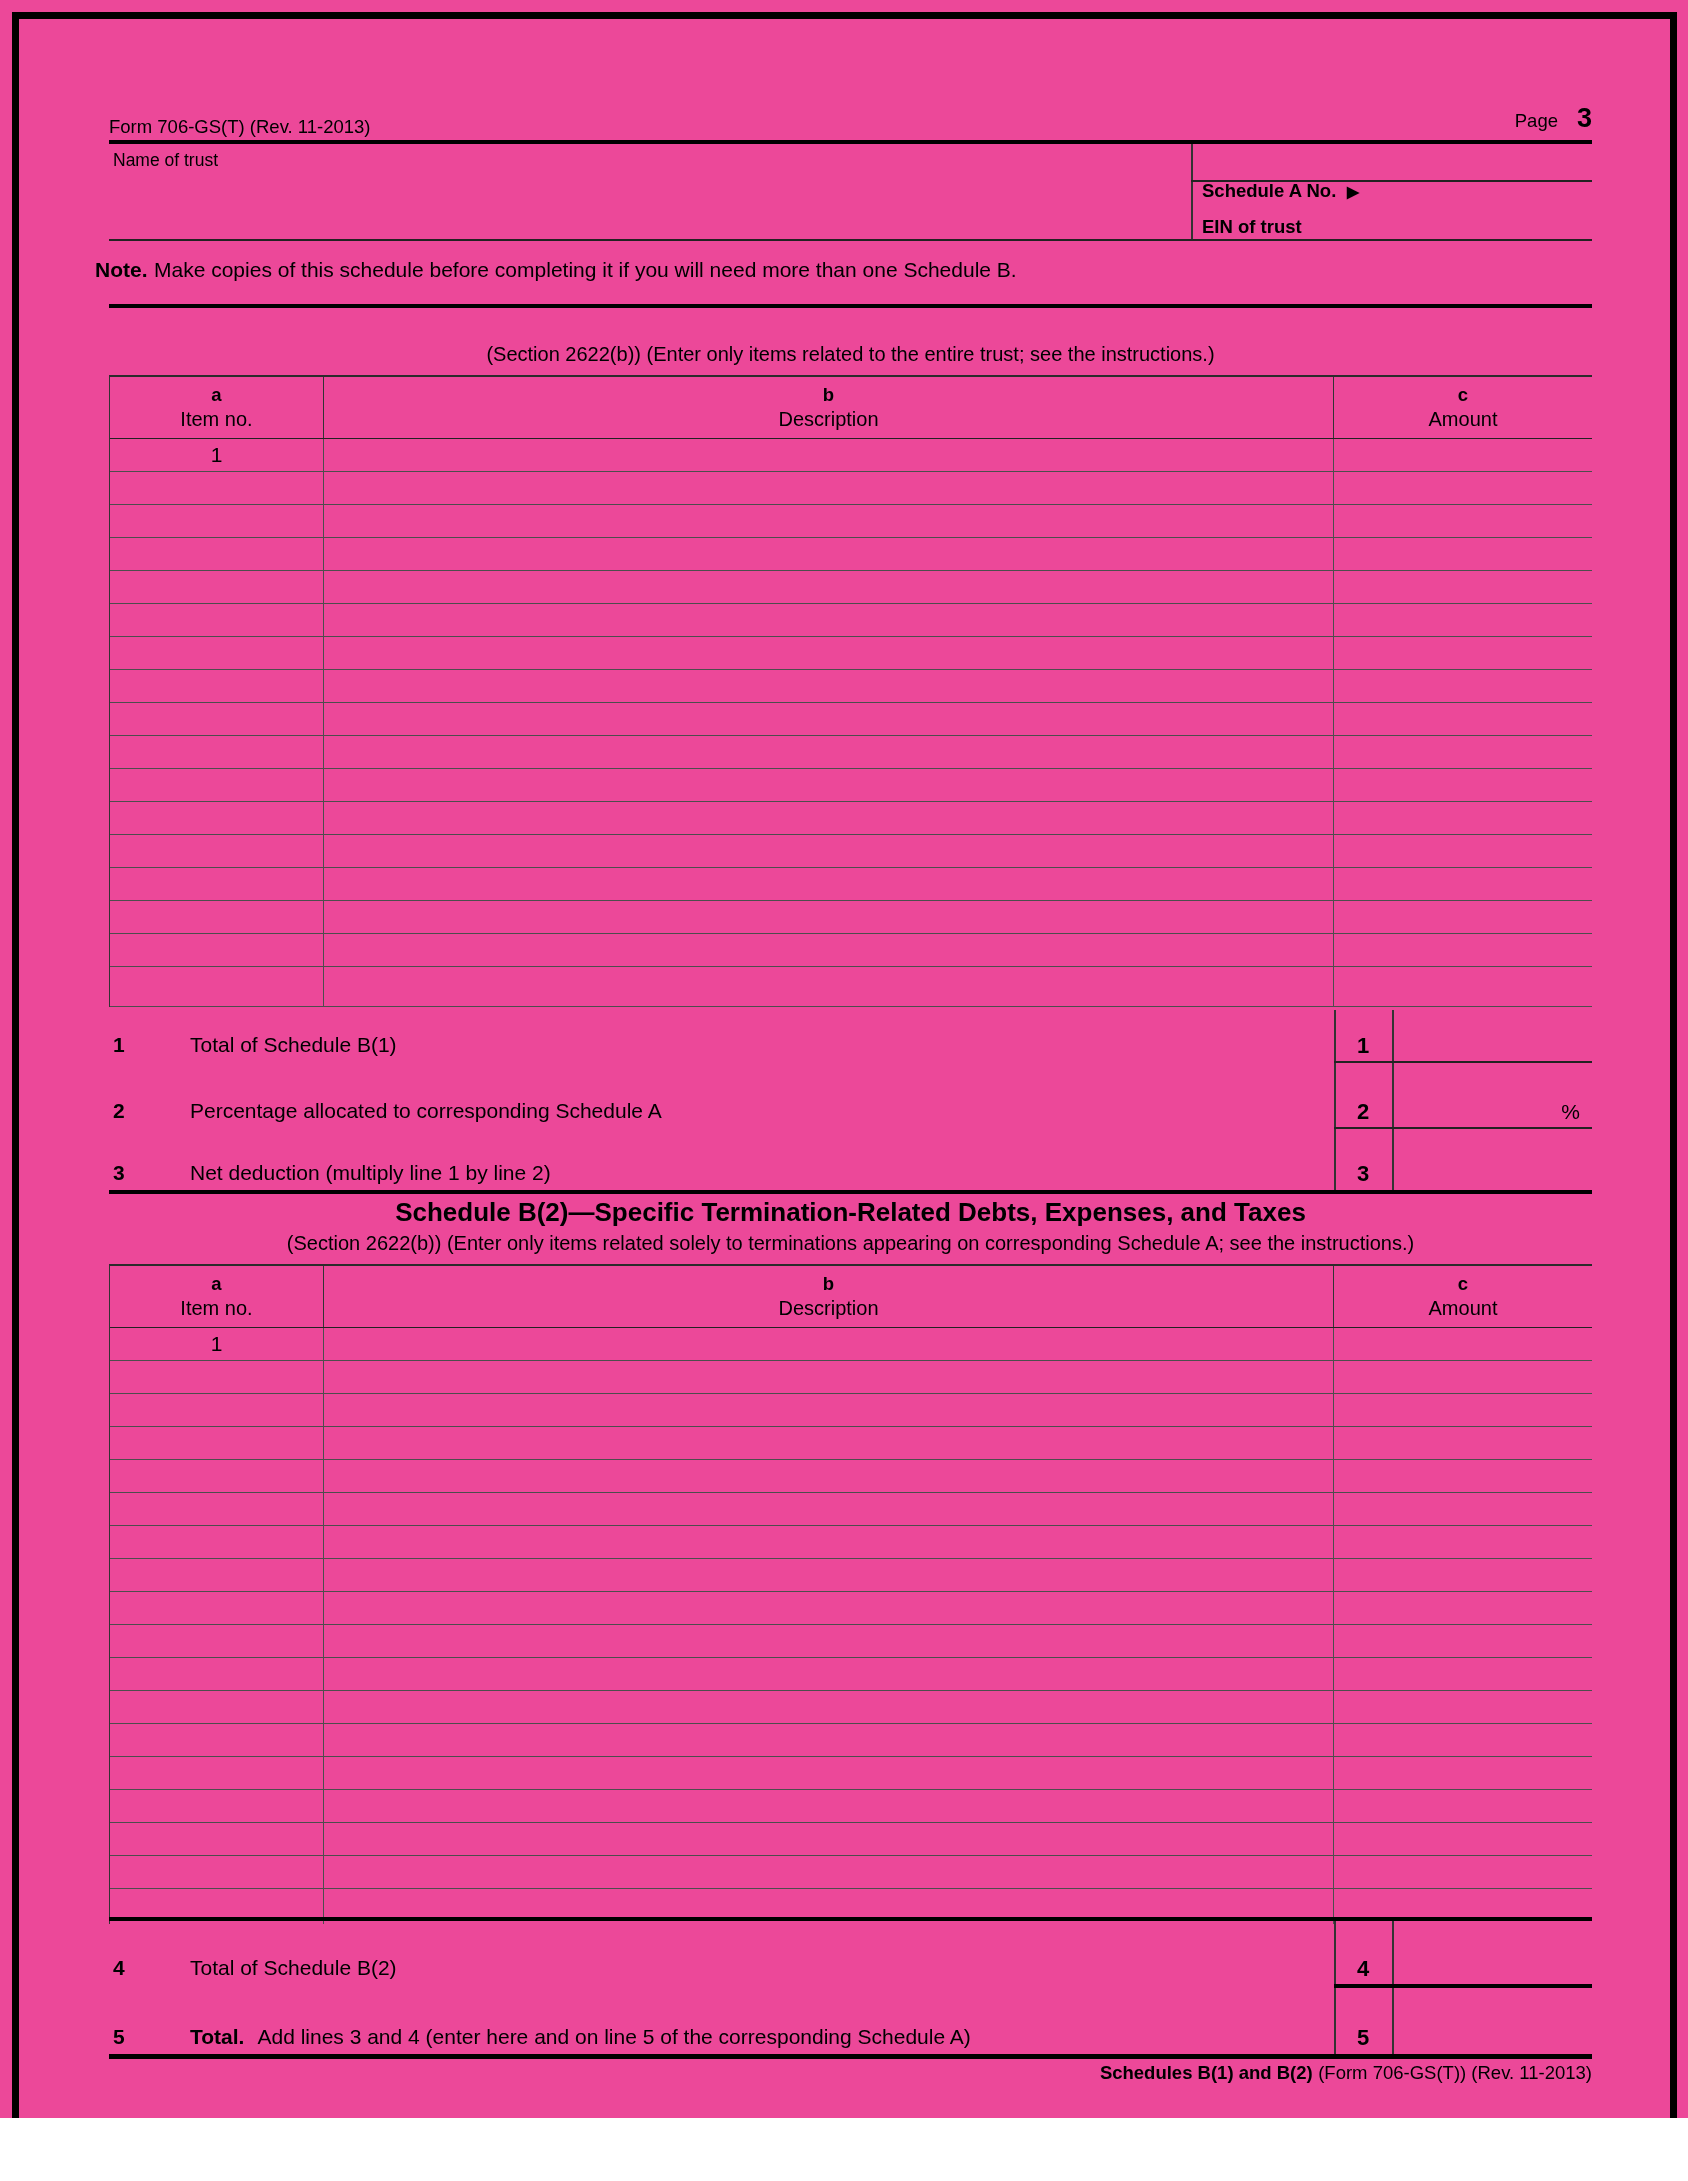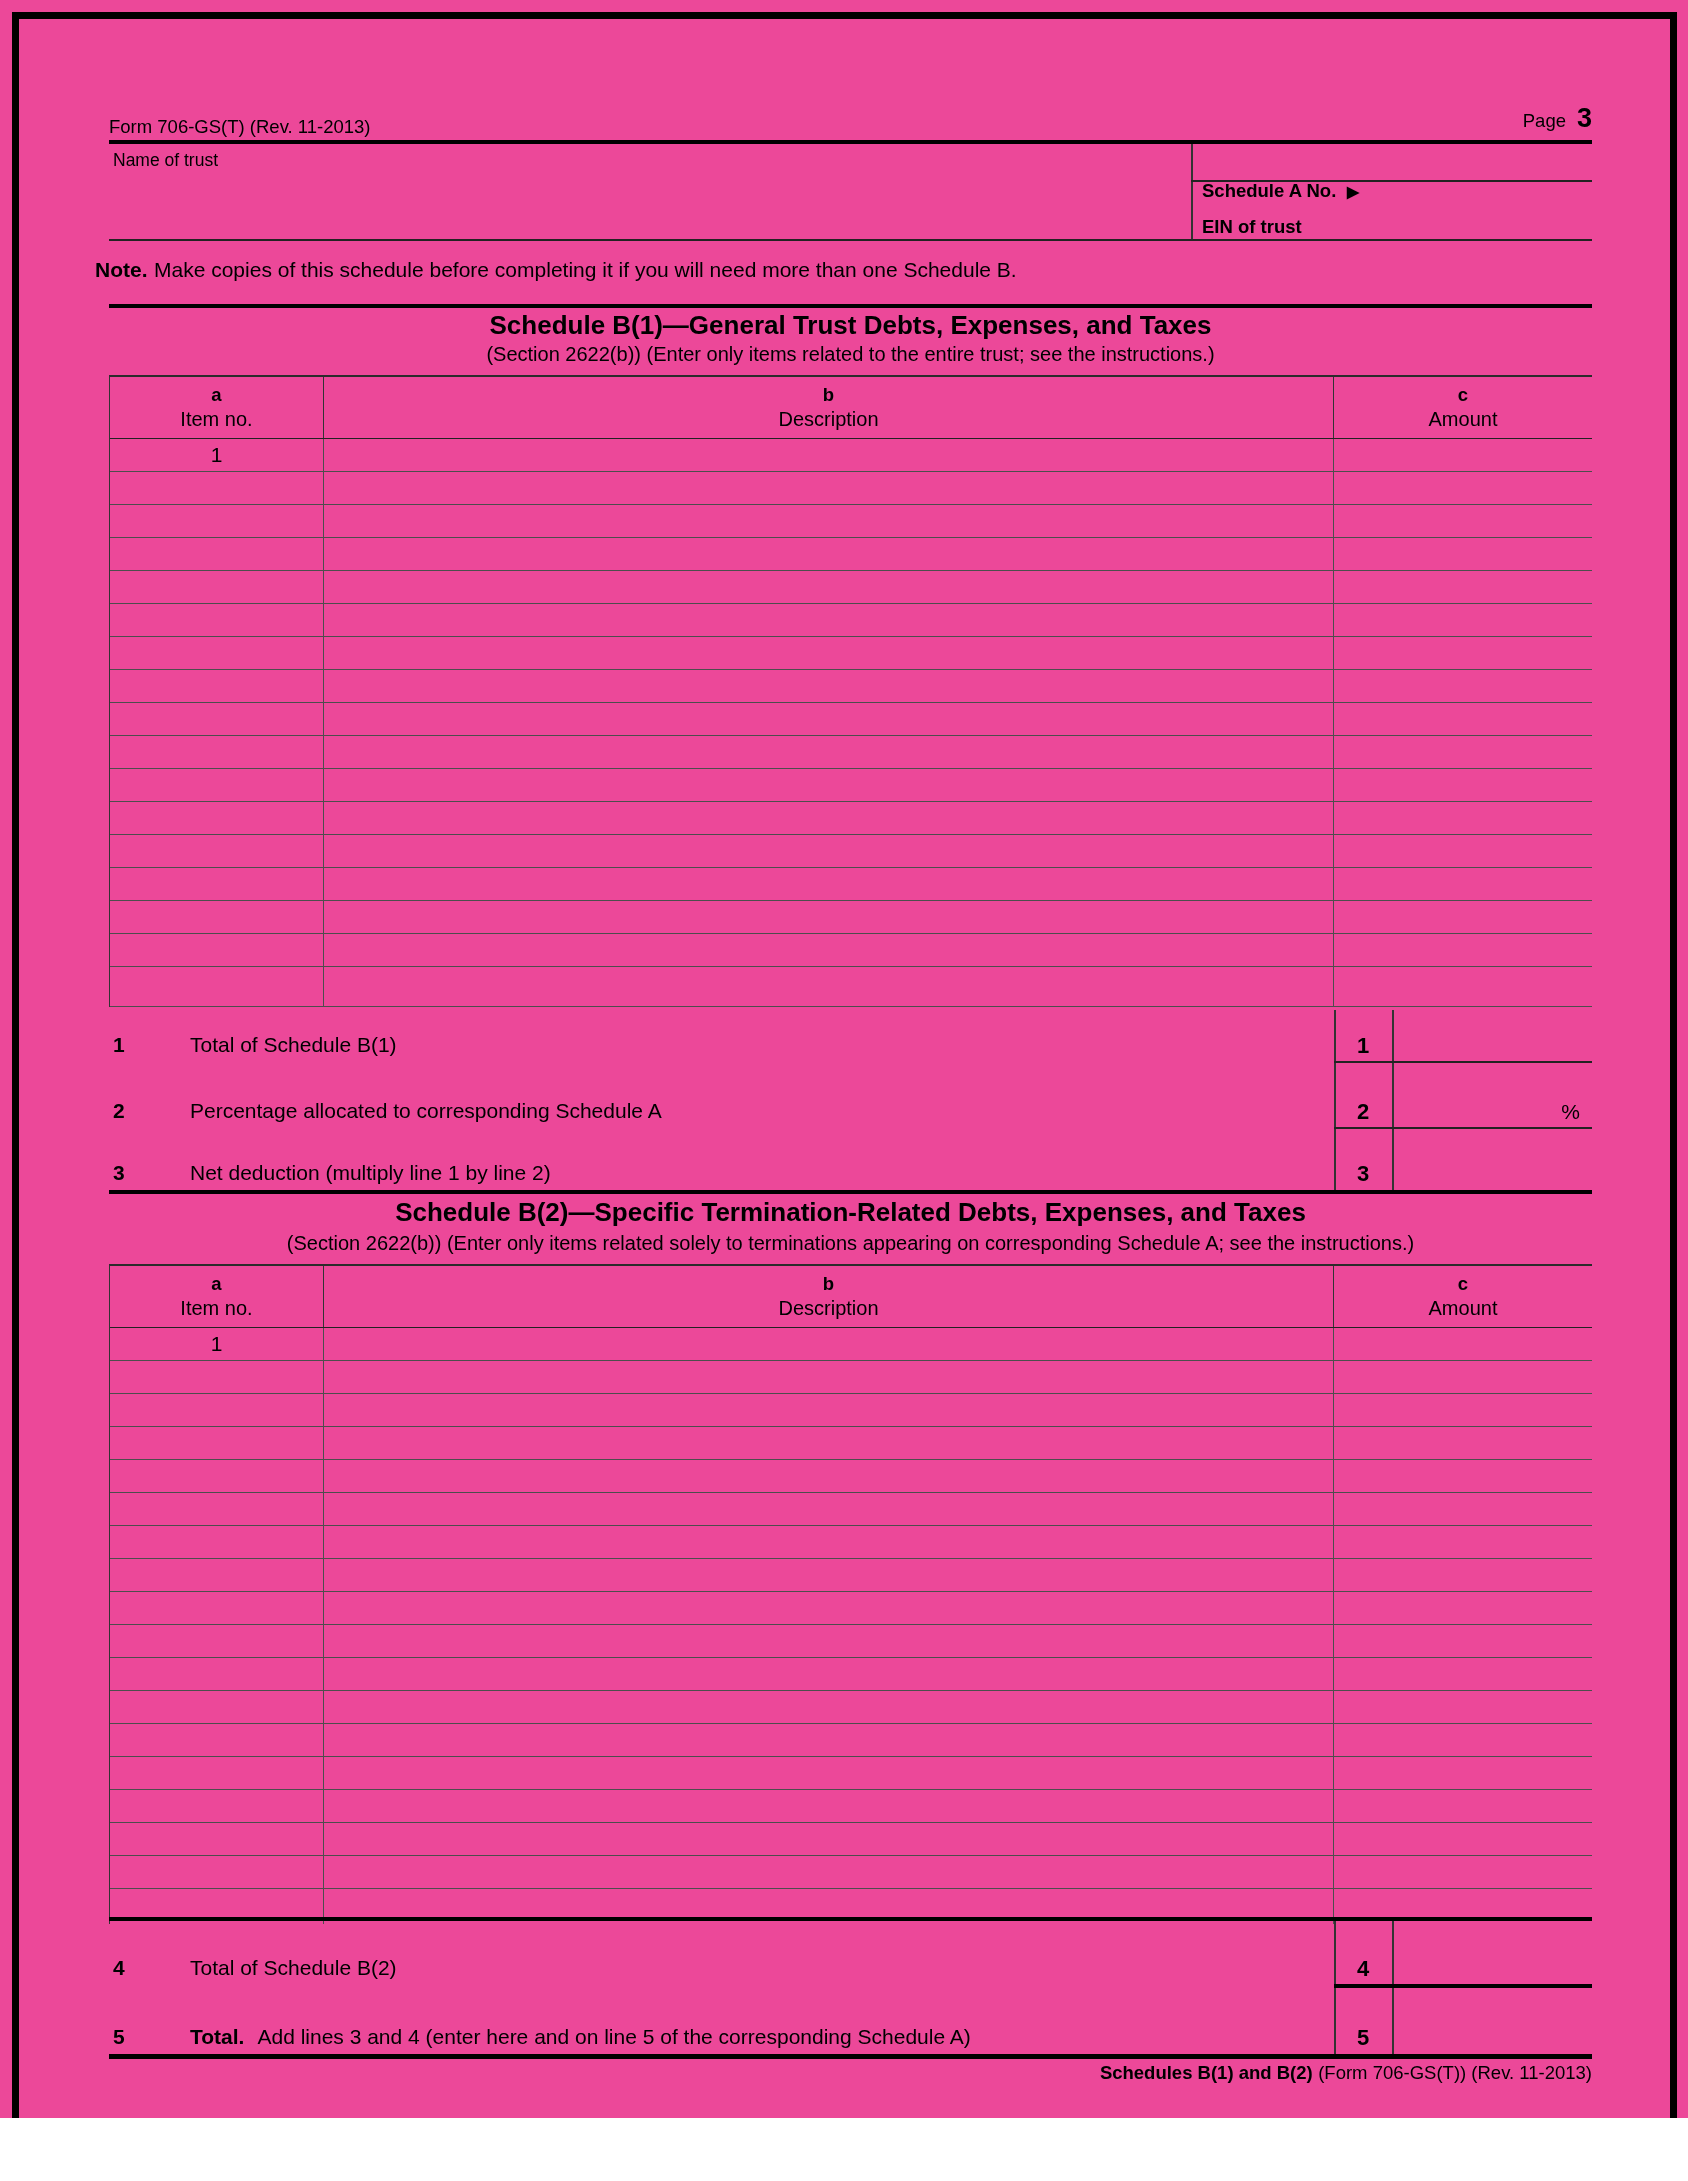--- a/index.html
+++ b/index.html
@@ -8,21 +8,21 @@
   .abs{position:absolute;}
   
   .hl{position:absolute;background:#000;}
   .hl-thin{position:absolute;background:#222;}
   .vl{position:absolute;background:#333;width:1.8px;}
   
   #frame{position:absolute;left:12px;top:12px;width:1665px;height:2158px;
          border:7.4px solid #000;box-sizing:border-box;}
   
   #form-id{left:109px;top:116px;font-size:18.5px;line-height:22px;}
-  #page-ind{right:97px;top:103px;display:flex;align-items:baseline;gap:11px;}
+  #page-ind{right:97px;top:103px;display:flex;align-items:baseline;gap:19px;}
   #page-ind .pl{font-size:18.5px;}
   #page-ind .pn{font-size:27px;font-weight:bold;}
   #name-label{left:113px;top:150px;font-size:17.5px;}
   .idcell{position:absolute;left:1202px;font-size:18.5px;font-weight:bold;margin-top:30px;}
   
   #note{left:95px;top:258px;font-size:21px;}
   #note .lead{font-weight:bold;}
   #note .rest{margin-left:6.5px;}
   
   .sec-title{position:absolute;left:109px;width:1483px;text-align:center;
@@ -91,21 +91,20 @@
   <div class="idcell" style="top:186px;">
     <span>EIN of trust</span>
   </div>
   <div class="hl-thin" style="left:109px;top:239px;width:1483px;height:1.8px;"></div>
 
   <div class="abs" id="note">
     <span class="lead">Note.</span><span class="rest">Make copies of this schedule before completing it if you will need more than one Schedule B.</span>
   </div>
 
   <div class="hl" style="left:109px;top:304px;width:1483px;height:3.7px;"></div>
-  <div class="sec-title" style="top:311px;">Schedule B(1)—General Trust Debts, Expenses, and Taxes</div>
   <div class="sec-sub" style="top:342px;">(Section 2622(b)) (Enter only items related to the entire trust; see the instructions.)</div>
 
   <div class="tbl b1" id="b1-table" style="top:375px;">
     <div class="thead">
       <div class="th th-a">
         <span class="col-letter">a</span>
         <span class="col-label">Item no.</span>
       </div>
       <div class="th th-b">
         <span class="col-letter">b</span>

